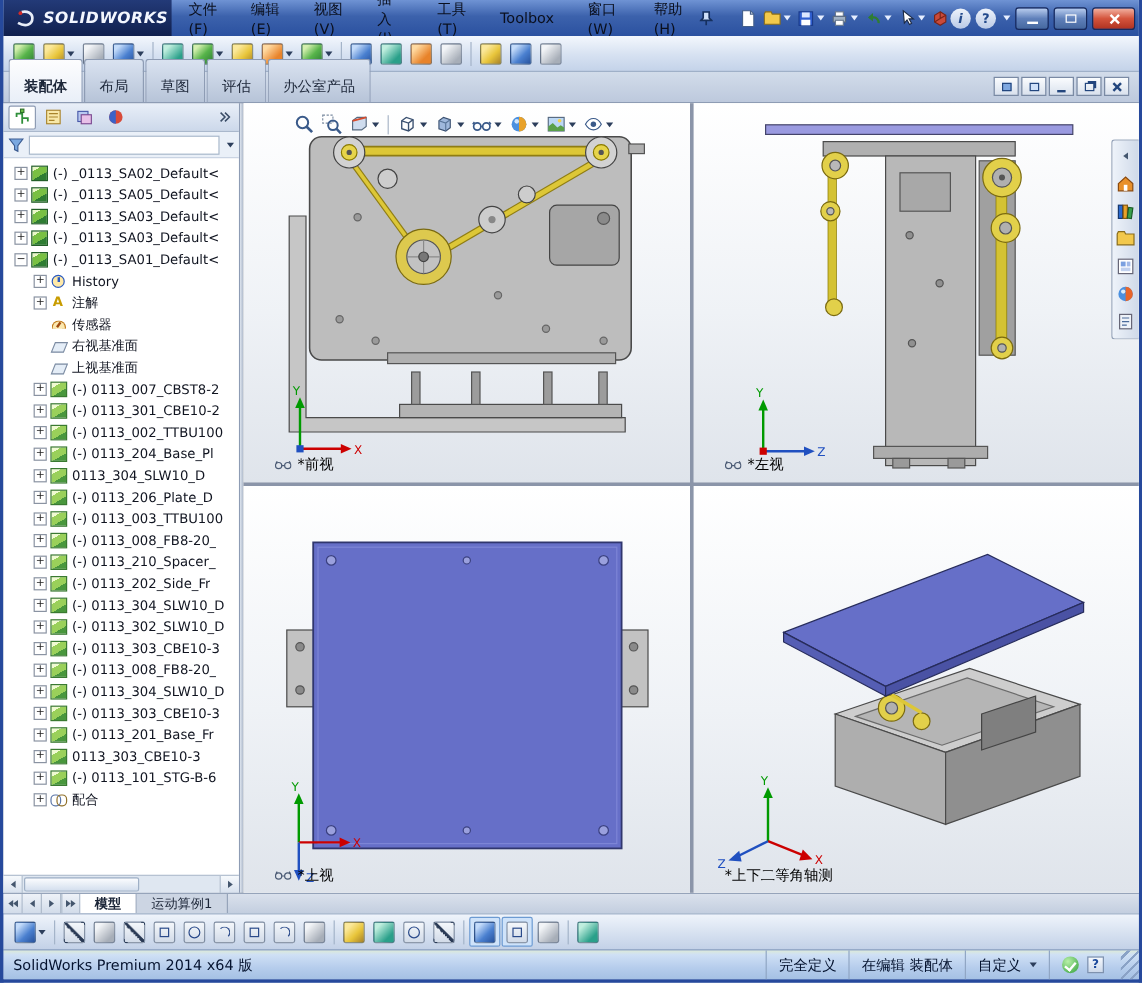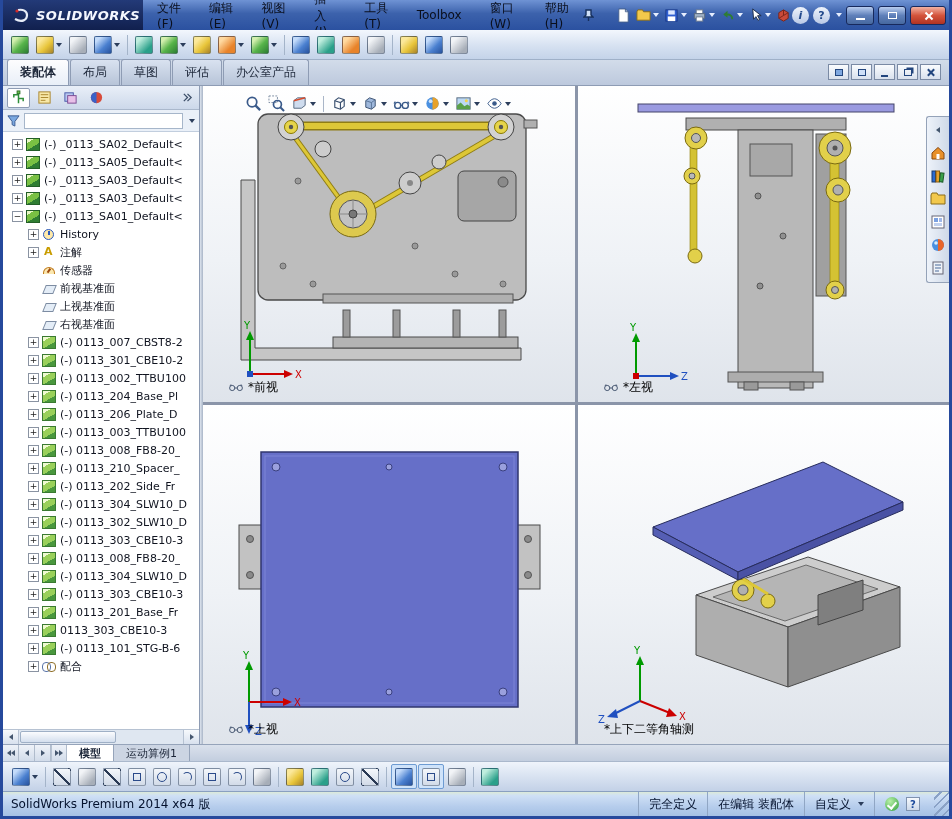--- a/index.html
+++ b/index.html
@@ -56,21 +56,21 @@
   .i-rect::after { content:""; position:absolute; inset:4px; border:1.5px solid #2a4a8a; }
   .i-circ::after { content:""; position:absolute; inset:3px; border:1.5px solid #2a4a8a; border-radius:50%; }
   .i-arc::after  { content:""; position:absolute; inset:3px; border:1.5px solid #2a4a8a; border-radius:50%;
                    border-bottom-color:transparent; border-left-color:transparent; }
   .pressed { background:#cfe3fa; border:1px solid #6d9bd2; }
 
   
   .tabrow { height:26px; flex:none; position:relative; display:flex; align-items:flex-end; padding-left:4px;
             background:linear-gradient(#d2dcea,#bdc9dd); border-bottom:1px solid #8e9cb4; }
   .tabs-left { display:flex; align-items:flex-end; }
-  .ctab { padding:4px 12px 4px; margin-right:1px; font-size:12px; color:#1c2638;
+  .ctab { padding:14px 12px 4px; margin-right:1px; font-size:12px; color:#1c2638;
           border:1px solid #8e9cb4; border-bottom:none; border-radius:3px 3px 0 0;
           background:linear-gradient(#d9e2f0,#b7c4d8); }
   .ctab.active { background:linear-gradient(#fdfdfe,#e9eff8); font-weight:bold; }
   .doc-controls { position:absolute; right:8px; top:4px; display:flex; gap:2px; }
   .dwbtn { width:21px; height:16px; border:1px solid #7a8aa4; display:flex; align-items:center; justify-content:center;
            background:linear-gradient(#fafcfe,#d9e1ed); }
   .g-dmin { width:7px; height:2px; background:#23467e; margin-top:7px; }
   .g-dres { width:8px; height:7px; border:1.5px solid #23467e; box-shadow:2px -2px 0 -0.5px #23467e; }
   .g-dclose { position:relative; width:8px; height:8px; }
   .g-dclose::before,.g-dclose::after { content:""; position:absolute; left:3px; top:0; width:2px; height:9px; background:#23467e; }
@@ -431,38 +431,33 @@
             <span class="ticon"></span>
             <span class="tlabel">注解</span>
           </div>
 
           <div class="trow ind1 exp-none ic-sensor">
             <span class="texp"></span>
             <span class="ticon"></span>
             <span class="tlabel">传感器</span>
           </div>
 
+
           <div class="trow ind1 exp-none ic-plane">
             <span class="texp"></span>
             <span class="ticon"></span>
-            <span class="tlabel">前视基准面</span>
+            <span class="tlabel">右视基准面</span>
           </div>
 
           <div class="trow ind1 exp-none ic-plane">
             <span class="texp"></span>
             <span class="ticon"></span>
             <span class="tlabel">上视基准面</span>
           </div>
 
-          <div class="trow ind1 exp-none ic-plane">
-            <span class="texp"></span>
-            <span class="ticon"></span>
-            <span class="tlabel">右视基准面</span>
-          </div>
-
 
           <div class="trow ind1 exp-plus ic-part">
             <span class="texp"></span>
             <span class="ticon"></span>
             <span class="tlabel">(-) 0113_007_CBST8-2</span>
           </div>
 
           <div class="trow ind1 exp-plus ic-part">
             <span class="texp"></span>
             <span class="ticon"></span>
@@ -474,20 +469,25 @@
             <span class="ticon"></span>
             <span class="tlabel">(-) 0113_002_TTBU100</span>
           </div>
 
           <div class="trow ind1 exp-plus ic-part">
             <span class="texp"></span>
             <span class="ticon"></span>
             <span class="tlabel">(-) 0113_204_Base_Pl</span>
           </div>
 
+          <div class="trow ind1 exp-plus ic-part">
+            <span class="texp"></span>
+            <span class="ticon"></span>
+            <span class="tlabel">0113_304_SLW10_D</span>
+          </div>
 
           <div class="trow ind1 exp-plus ic-part">
             <span class="texp"></span>
             <span class="ticon"></span>
             <span class="tlabel">(-) 0113_206_Plate_D</span>
           </div>
 
           <div class="trow ind1 exp-plus ic-part">
             <span class="texp"></span>
             <span class="ticon"></span>

